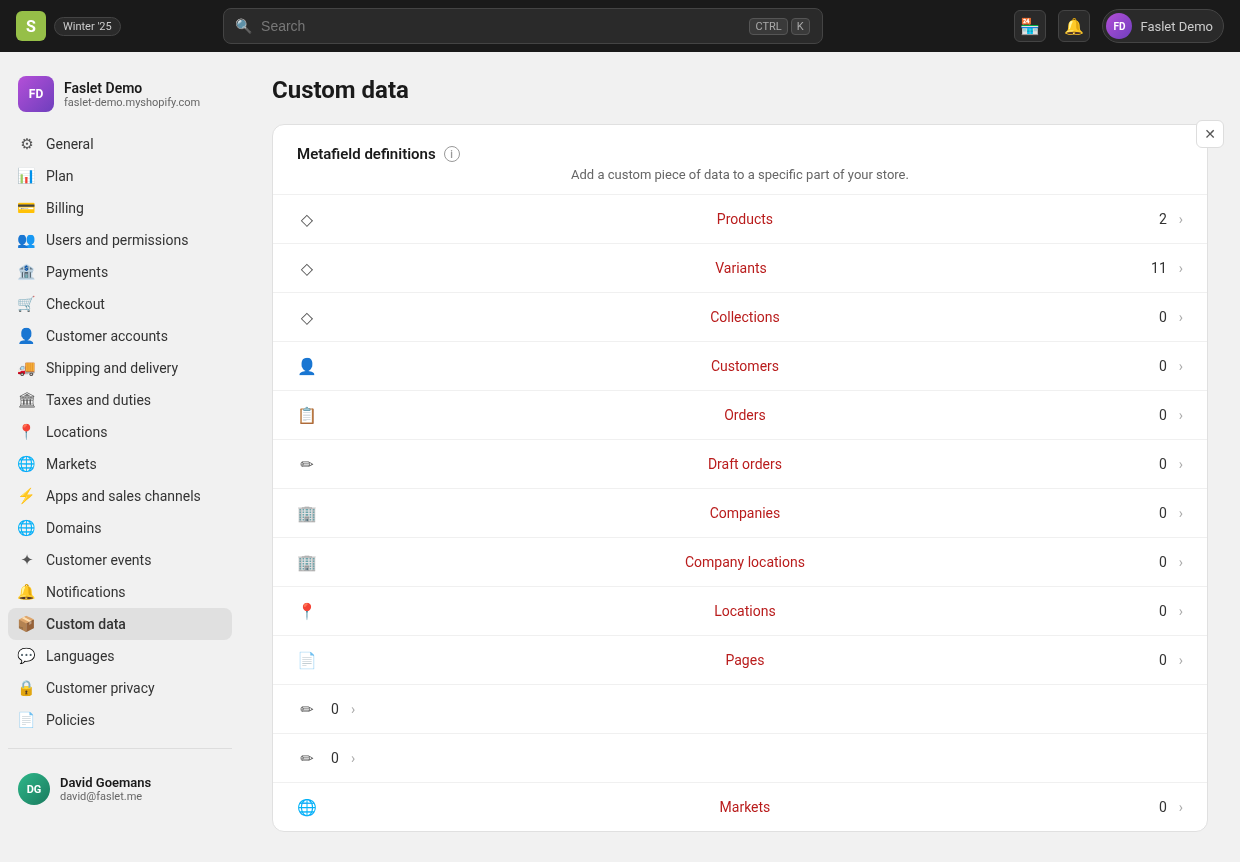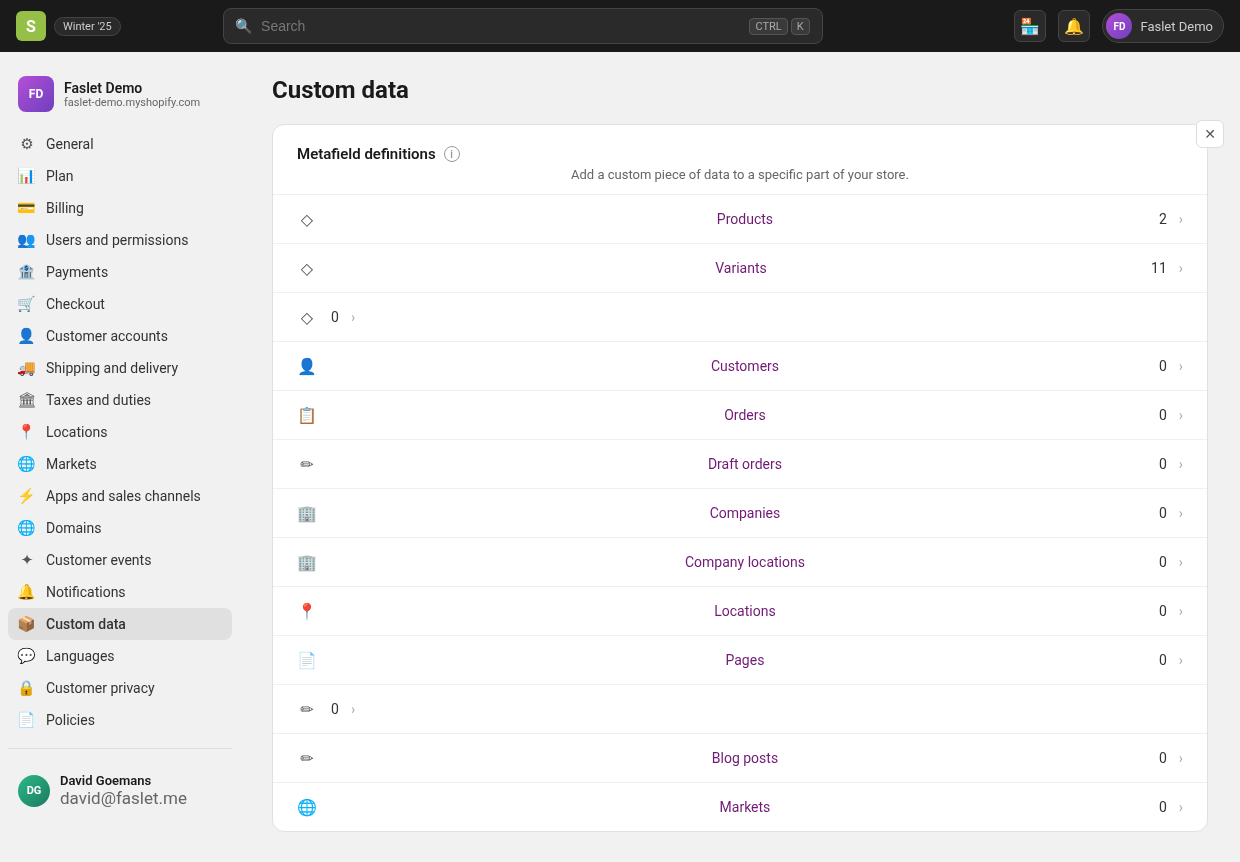--- a/index.html
+++ b/index.html
@@ -173,21 +173,21 @@
     }
     .footer-avatar {
       width: 32px; height: 32px;
       border-radius: 50%;
       background: linear-gradient(135deg, #2eb88a, #1a7a5e);
       display: flex; align-items: center; justify-content: center;
       font-size: 11px; font-weight: 700; color: white;
       flex-shrink: 0;
     }
     .footer-info .footer-name { font-weight: 600; font-size: 13px; }
-    .footer-info .footer-email { font-size: 17px; color: #666; }
+    .footer-info .footer-email { font-size: 11px; color: #666; }
 
     
     .main-content {
       flex: 1;
       padding: 24px 32px;
       overflow-y: auto;
       background: #f1f1f1;
     }
     .page-title {
       font-size: 24px;
@@ -240,21 +240,21 @@
       width: 20px; height: 20px;
       color: #555;
       margin-right: 14px;
       flex-shrink: 0;
       display: flex; align-items: center; justify-content: center;
       font-size: 16px;
     }
     .row-label {
       flex: 1;
       font-size: 14px;
-      color: #701a75;
+      color: #b91c1c;
     }
     .row-count {
       font-size: 14px;
       color: #333;
       margin-right: 12px;
     }
     .row-chevron {
       color: #aaa;
       font-size: 14px;
     }
@@ -448,20 +448,21 @@
     <span class="row-chevron">›</span>
   </div>
             <div class="metafield-row">
     <span class="row-icon">◇</span>
     <span class="row-label">Variants</span>
     <span class="row-count">11</span>
     <span class="row-chevron">›</span>
   </div>
             <div class="metafield-row">
     <span class="row-icon">◇</span>
+    <span class="row-label">Collections</span>
     <span class="row-count">0</span>
     <span class="row-chevron">›</span>
   </div>
             <div class="metafield-row">
     <span class="row-icon">👤</span>
     <span class="row-label">Customers</span>
     <span class="row-count">0</span>
     <span class="row-chevron">›</span>
   </div>
             <div class="metafield-row">
@@ -500,21 +501,20 @@
     <span class="row-count">0</span>
     <span class="row-chevron">›</span>
   </div>
             <div class="metafield-row">
     <span class="row-icon">✏</span>
     <span class="row-count">0</span>
     <span class="row-chevron">›</span>
   </div>
             <div class="metafield-row">
     <span class="row-icon">✏</span>
-    <span class="row-label">Blog posts</span>
     <span class="row-count">0</span>
     <span class="row-chevron">›</span>
   </div>
             <div class="metafield-row">
     <span class="row-icon">🌐</span>
     <span class="row-label">Markets</span>
     <span class="row-count">0</span>
     <span class="row-chevron">›</span>
   </div>
           </div>

